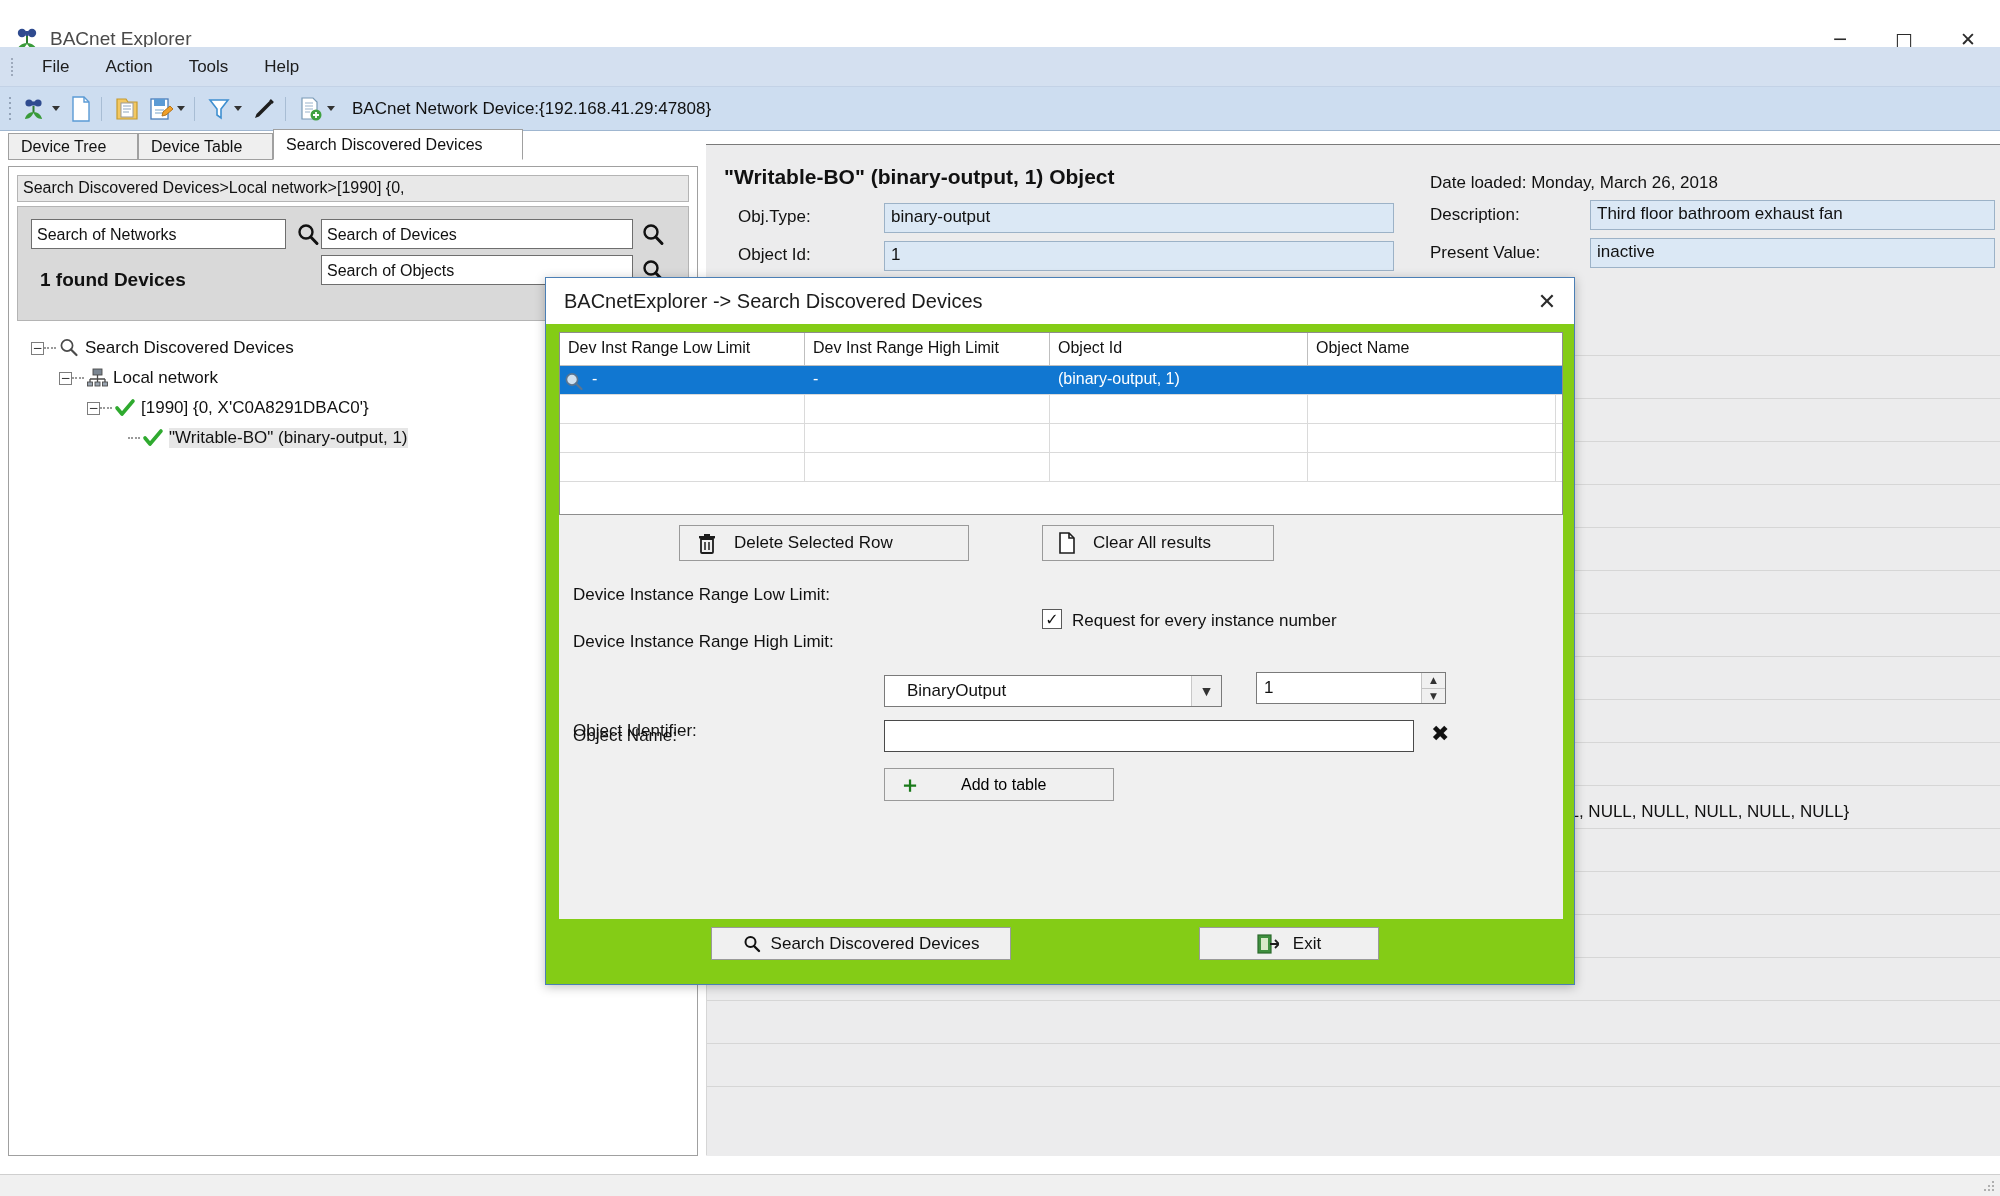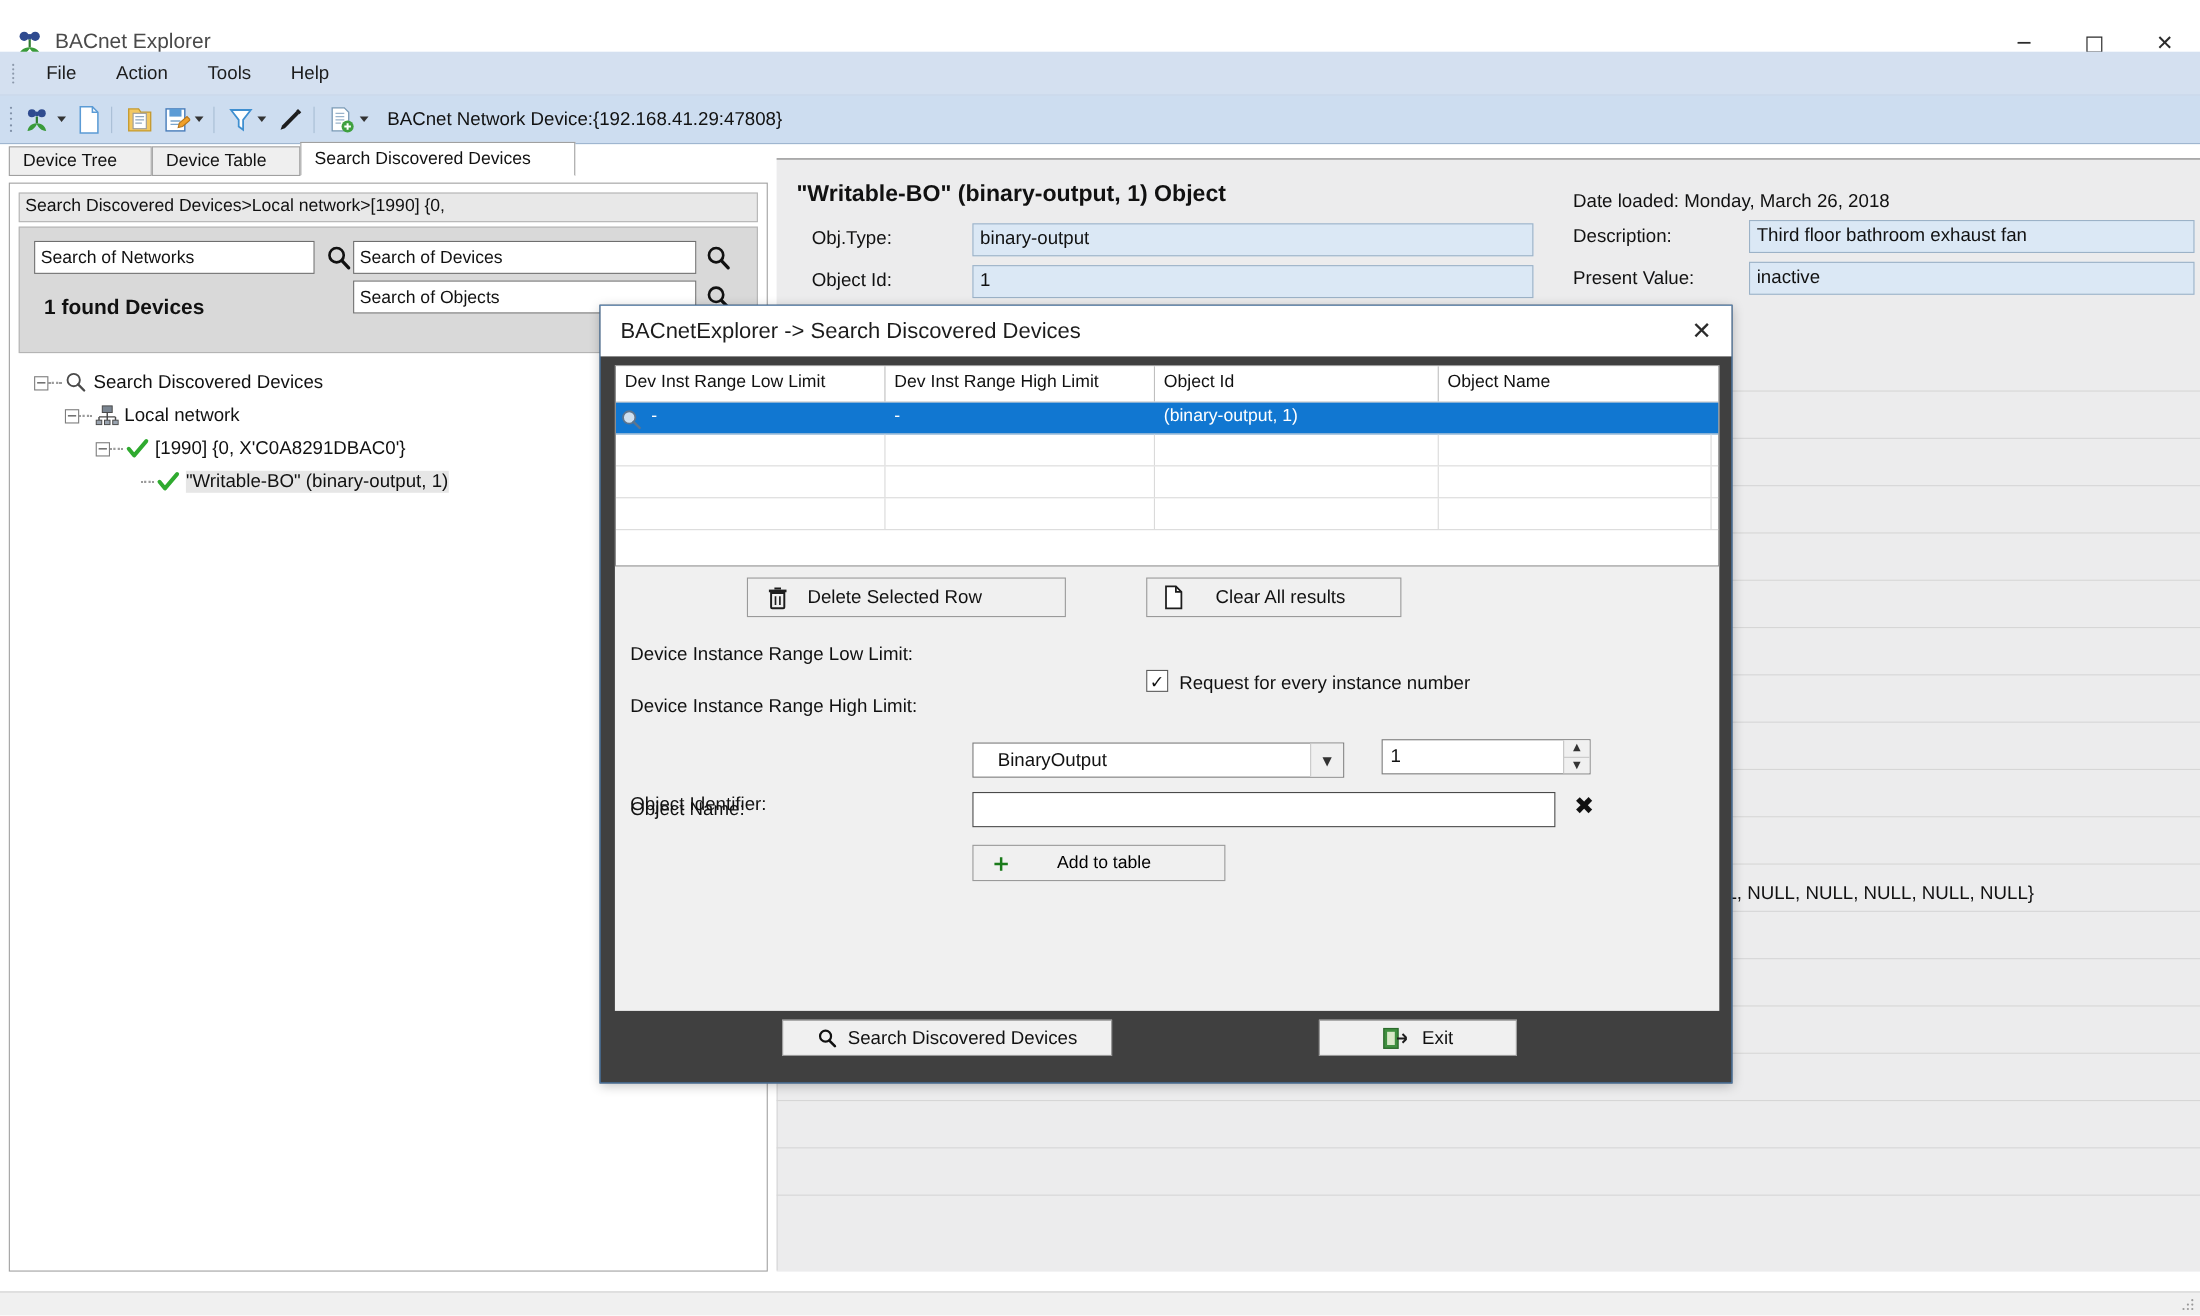--- a/index.html
+++ b/index.html
@@ -126,21 +126,21 @@
   #bg-grid { position:absolute; left:706px; top:355px; width:1294px; height:800px; }
   .gridline { position:absolute; left:0; width:1294px; height:1px; background:#d6d6d6;}
   #bg-vline { position:absolute; left:0px; top:0; width:1px; height:800px; background:#d6d6d6; }
   #null-text {
     position:absolute; left:1560px; top:802px; font-size:17px; color:#111; white-space:nowrap;
   }
 
   
   #dialog {
     position:absolute; left:545px; top:277px; width:1030px; height:708px;
-    background:#404040; border:1px solid #4b7fb5;
+    background:#84cc16; border:1px solid #4b7fb5;
     box-shadow:0 2px 10px rgba(0,0,0,0.25);
   }
   #dlg-titlebar {
     position:absolute; left:0; top:0; width:100%; height:46px; background:#ffffff;
     display:flex; align-items:center;
   }
   #dlg-title { margin-left:18px; font-size:20px; color:#1c1c1c; }
   #dlg-close {
     position:absolute; right:0; top:0; width:54px; height:46px;
     display:flex; align-items:center; justify-content:center;
@@ -526,21 +526,21 @@
       <span style="margin-left:16px;">Delete Selected Row</span>
     </div>
 
     <div class="dbtn" style="left:483px; top:10px; width:232px; height:36px;">
       <span style="margin-left:14px; display:flex;">
         <svg width="20" height="24" viewBox="0 0 20 24">
           <path d="M3 2 h9 l5 5 v15 h-14 Z" fill="#ffffff" stroke="#1d1d1d" stroke-width="1.6"></path>
           <path d="M12 2 v5 h5" fill="none" stroke="#1d1d1d" stroke-width="1.6"></path>
         </svg>
       </span>
-      <span style="margin-left:28px;text-align:right;">Clear All results</span>
+      <span style="margin-left:16px;text-align:right;">Clear All results</span>
     </div>
 
     <div class="dlabel" style="left:14px; top:70px;">Device Instance Range Low Limit:</div>
     <div class="dlabel" style="left:14px; top:117px;">Device Instance Range High Limit:</div>
 
     <div id="chk-box" style="left:483px; top:94px;">
       <span style="font-size:16px;color:#111;font-family:'DejaVu Sans',sans-serif;">✓</span>
     </div>
     <div class="dlabel" style="left:513px; top:96px;">Request for every instance number</div>
 

